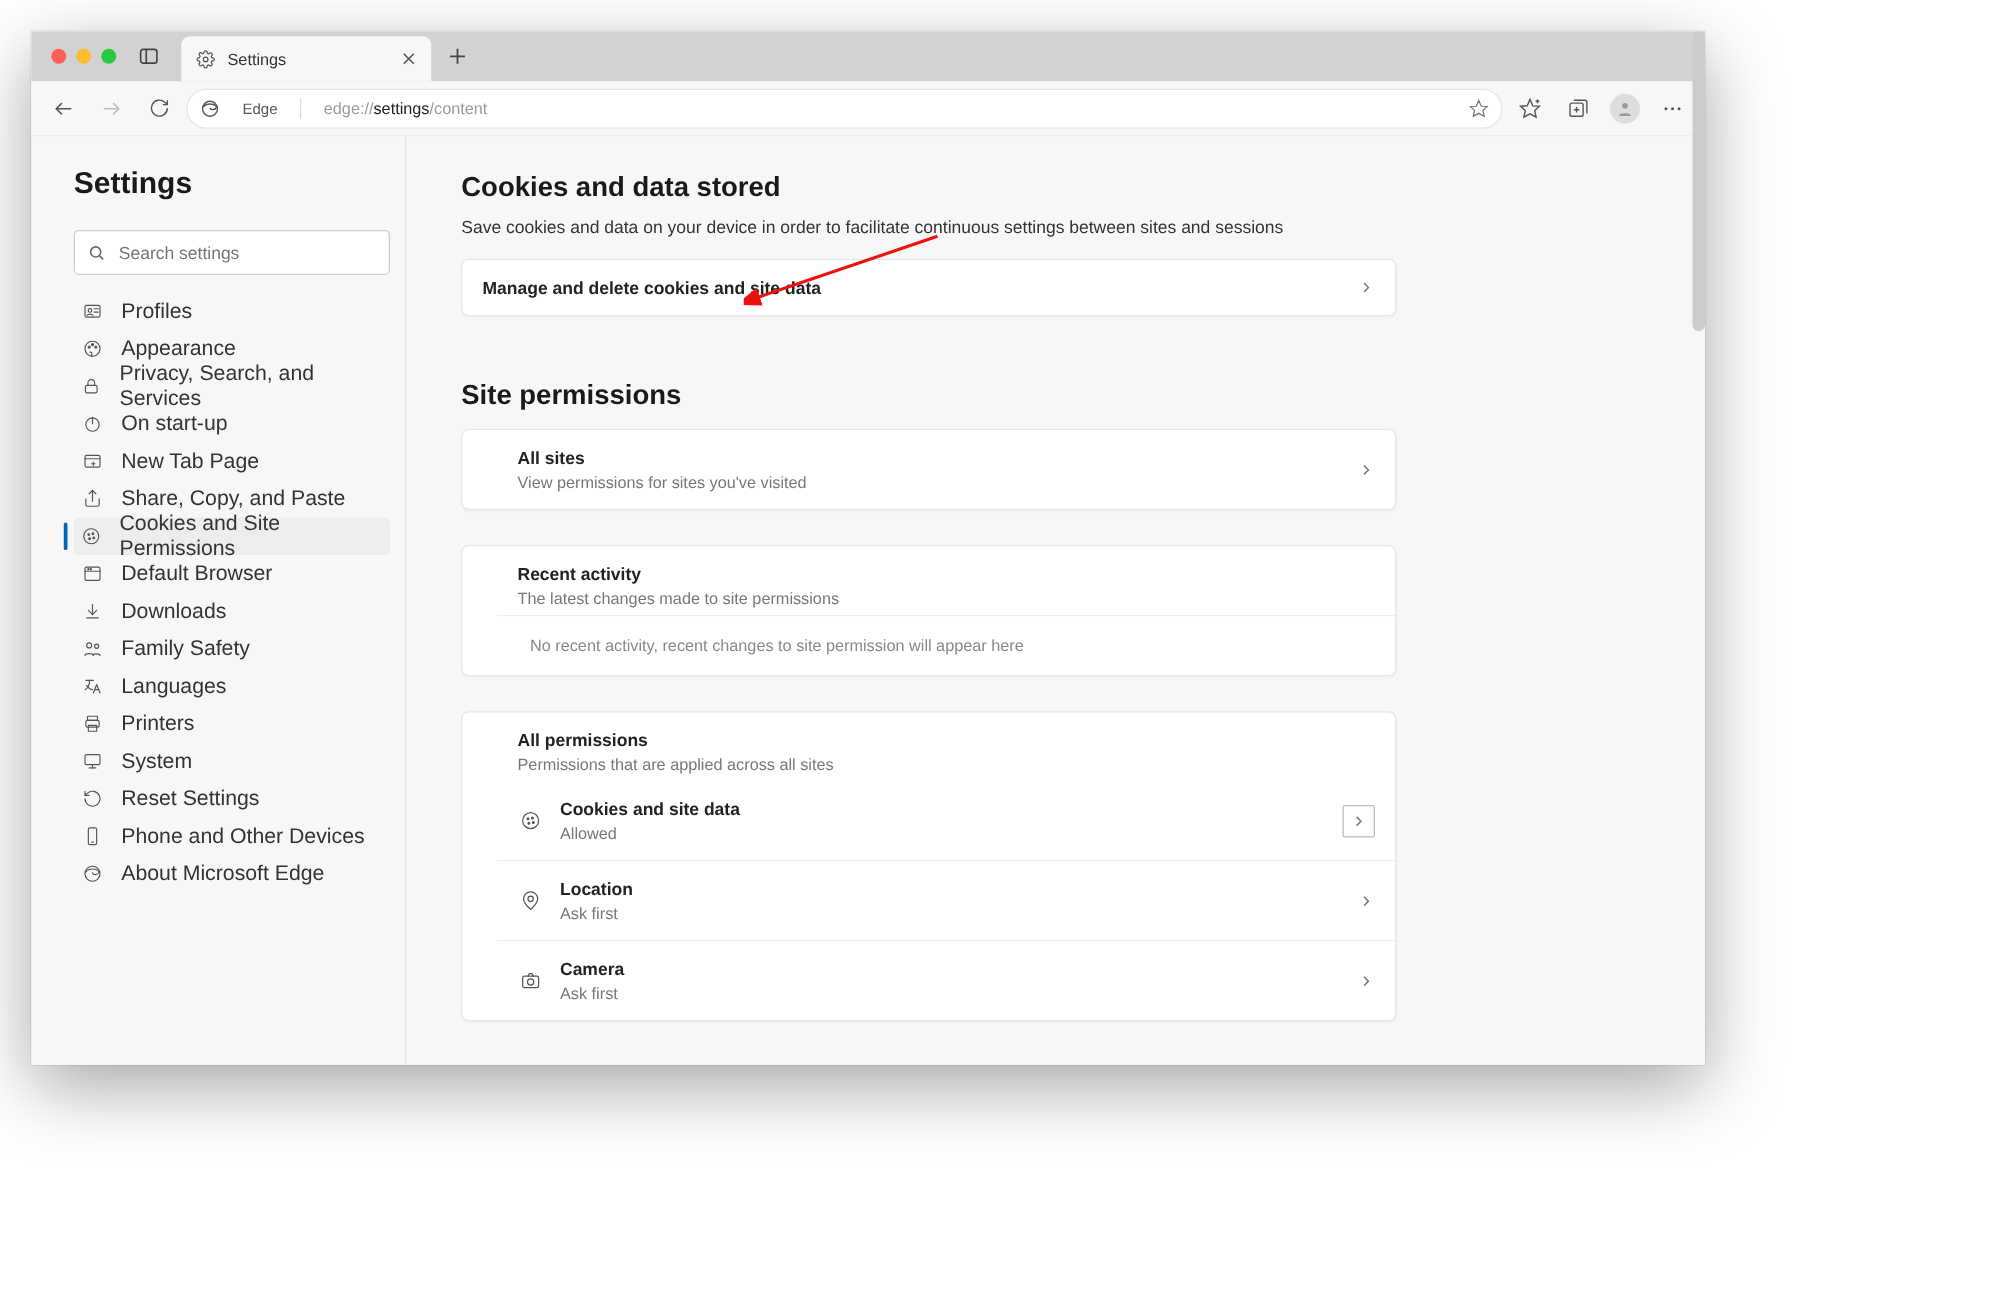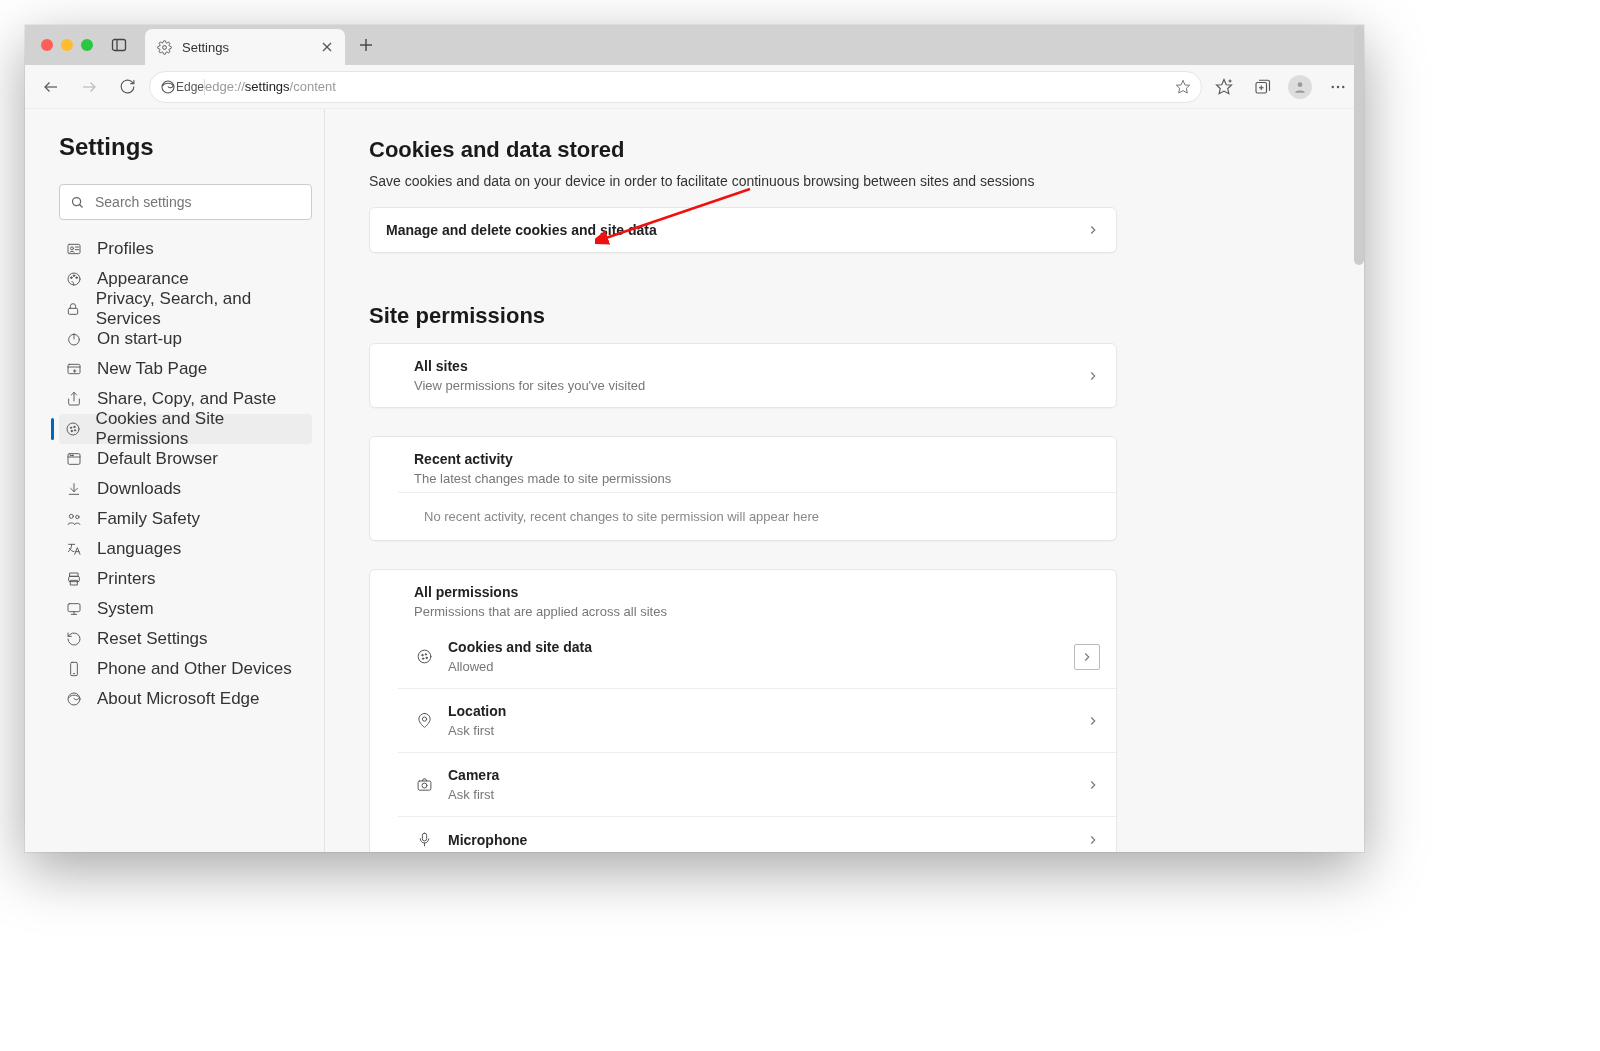--- a/index.html
+++ b/index.html
@@ -44,21 +44,21 @@
 .toolbar {
   height: 44px; background: #f7f7f7;
   display: flex; align-items: center; gap: 6px;
   padding: 0 10px; border-bottom: 1px solid #eee;
 }
 .tbtn { width: 32px; height: 32px; display:flex; align-items:center; justify-content:center; color:#555; border-radius:4px; }
 .tbtn.disabled { color: #bbb; }
 .addr {
   flex: 1; height: 32px;
   background: #fff; border: 1px solid #e5e5e5; border-radius: 16px;
-  display: flex; align-items: center; padding: 0 10px; gap: 0;
+  display: flex; align-items: center; padding: 0 10px; gap: 18px;
   font-size: 13px; color: #555;
 }
 .addr .edge-icon { color:#555; display:flex; }
 .addr .product { color:#555; font-size:12px; }
 .addr .sep { width:1px; height:16px; background:#ddd; }
 .addr .url-prefix { color:#9a9a9a; }
 .addr .url-path { color:#222; }
 .addr .url-trail { color:#9a9a9a; }
 .addr .spacer { flex:1; }
 .avatar-circle { width:24px; height:24px; border-radius:50%; background:#ddd; display:flex; align-items:center; justify-content:center; color:#888; }
@@ -417,21 +417,21 @@
               </span>
   <span>About Microsoft Edge</span>
             </div>
           </div>
     </div>
 
     <div class="main">
       <div class="main-inner">
 
         <div class="section-title">Cookies and data stored</div>
-        <div class="section-sub">Save cookies and data on your device in order to facilitate continuous browsing between sites and sessions</div>
+        <div class="section-sub">Save cookies and data on your device in order to facilitate continuous settings between sites and sessions</div>
 
         <div class="card">
           <div class="row">
             <div class="row-text">
                   <span class="row-title">Manage and delete cookies and site data</span>
                 </div>
             <span class="row-chevron">
               <svg width="14" height="14" viewBox="0 0 24 24" fill="none" stroke="currentColor" stroke-width="2">
                     <polyline points="9 6 15 12 9 18"></polyline>
                   </svg>
@@ -517,38 +517,20 @@
     <div class="row-text">
       <span class="row-title">Camera</span>
       <span class="row-sub">Ask first</span>
     </div>
     <span class="row-chevron">
       <svg width="14" height="14" viewBox="0 0 24 24" fill="none" stroke="currentColor" stroke-width="2">
                       <polyline points="9 6 15 12 9 18"></polyline>
                     </svg>
     </span>
                 </div>
-                <div class="row">
-    <span class="row-icon">
-                    <svg width="17" height="17" viewBox="0 0 24 24" fill="none" stroke="currentColor" stroke-width="1.4" stroke-linecap="round" stroke-linejoin="round">
-                      <rect x="9" y="3" width="6" height="11" rx="3"></rect>
-                      <path d="M6 11a6 6 0 0 0 12 0"></path>
-                      <line x1="12" y1="17" x2="12" y2="21"></line>
-                    </svg>
-                  </span>
-    <div class="row-text">
-      <span class="row-title">Microphone</span>
-
-    </div>
-    <span class="row-chevron">
-      <svg width="14" height="14" viewBox="0 0 24 24" fill="none" stroke="currentColor" stroke-width="2">
-                      <polyline points="9 6 15 12 9 18"></polyline>
-                    </svg>
-    </span>
-                </div>
               </div>
         </div>
 
       </div>
 
       <svg class="arrow-annot" style="left:270px; top:75px;" width="160" height="80">
         <defs>
               <marker id="ah" markerWidth="10" markerHeight="10" refX="2" refY="3" orient="auto">
                 <path d="M0,0 L0,6 L8,3 z" fill="#e11"></path>
               </marker>

